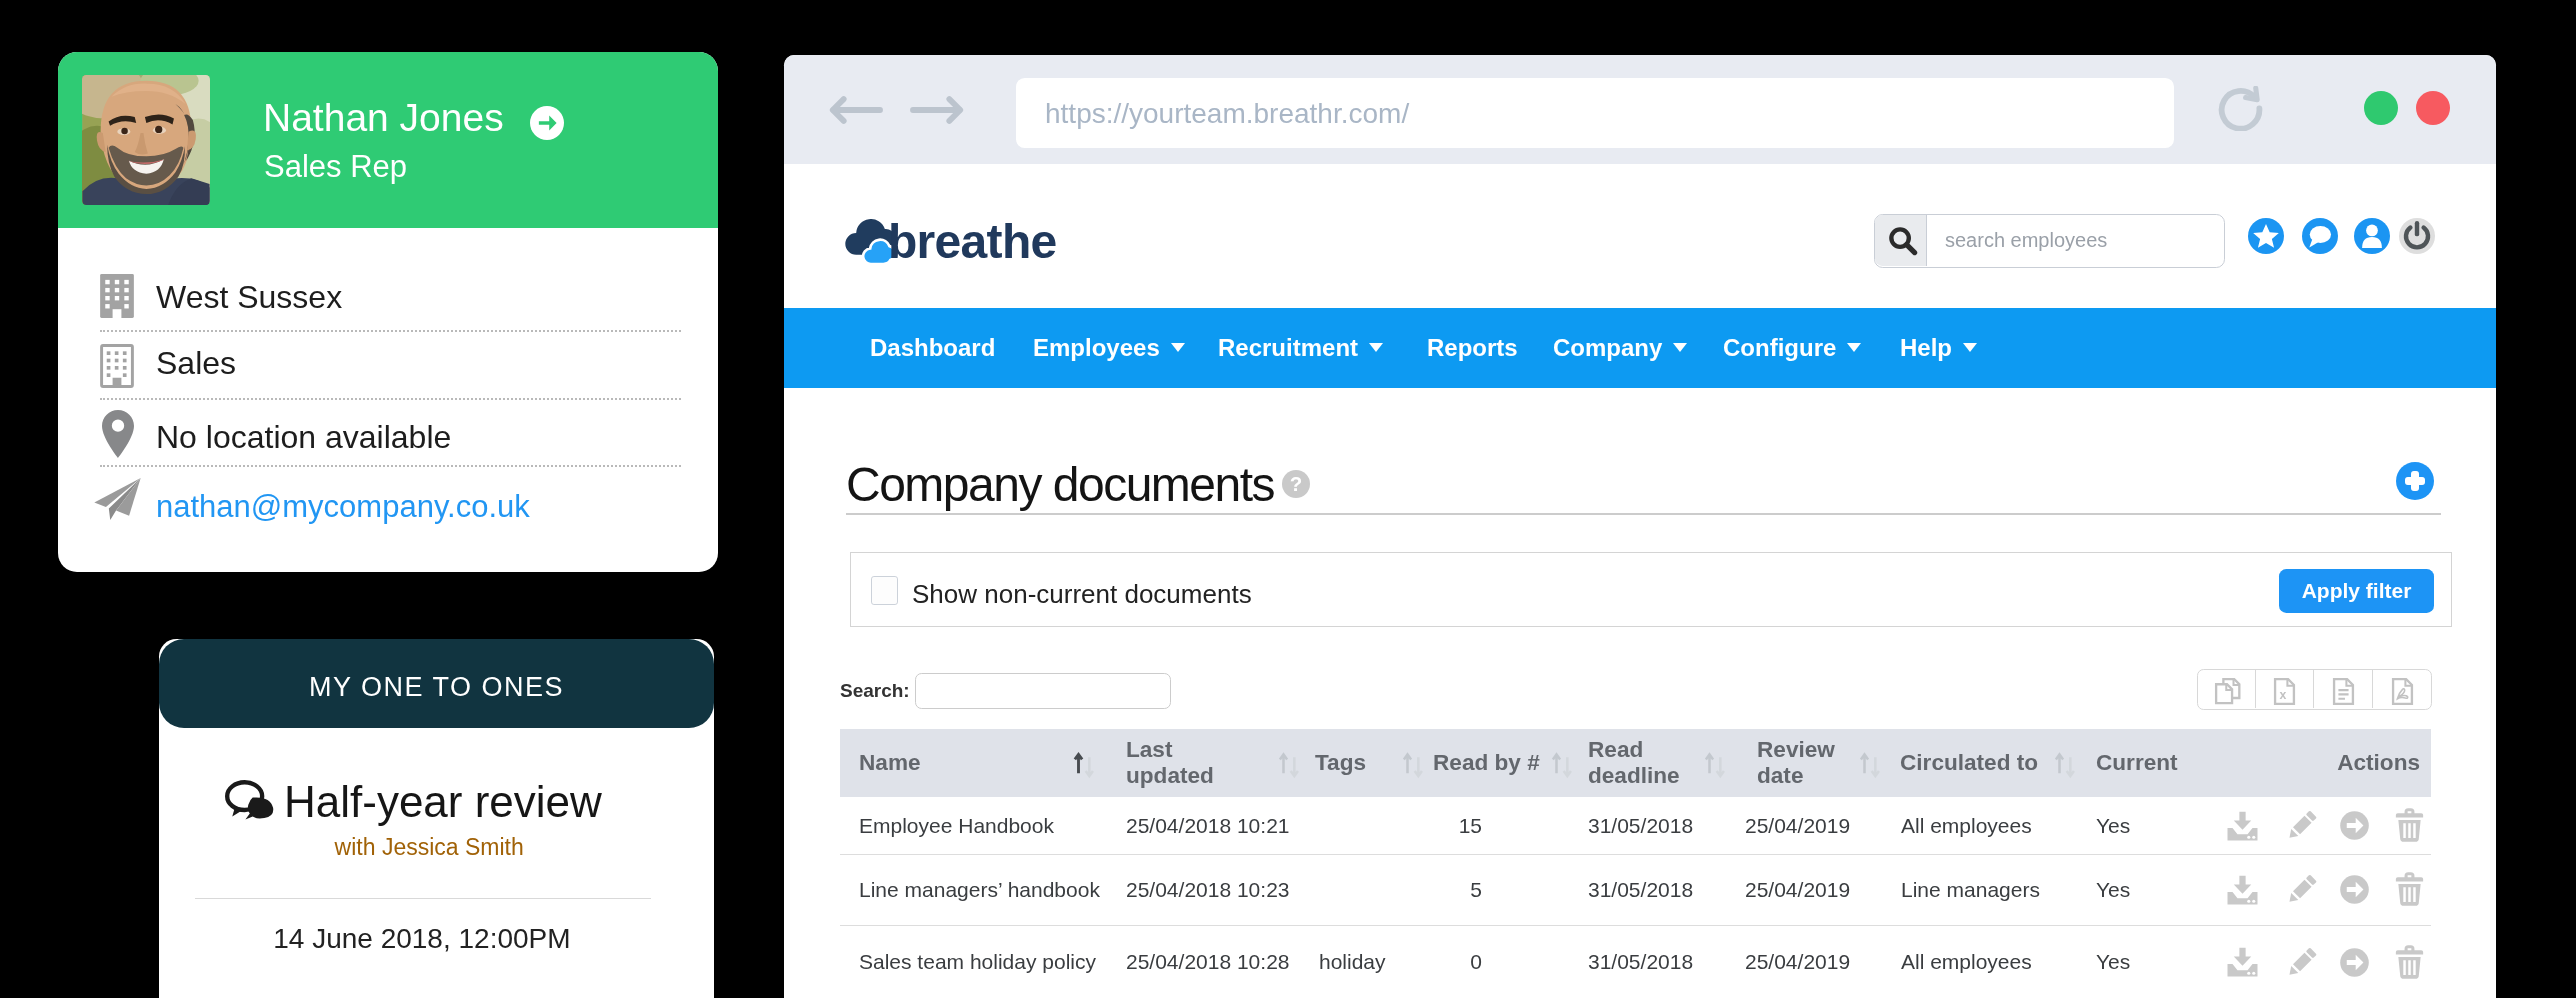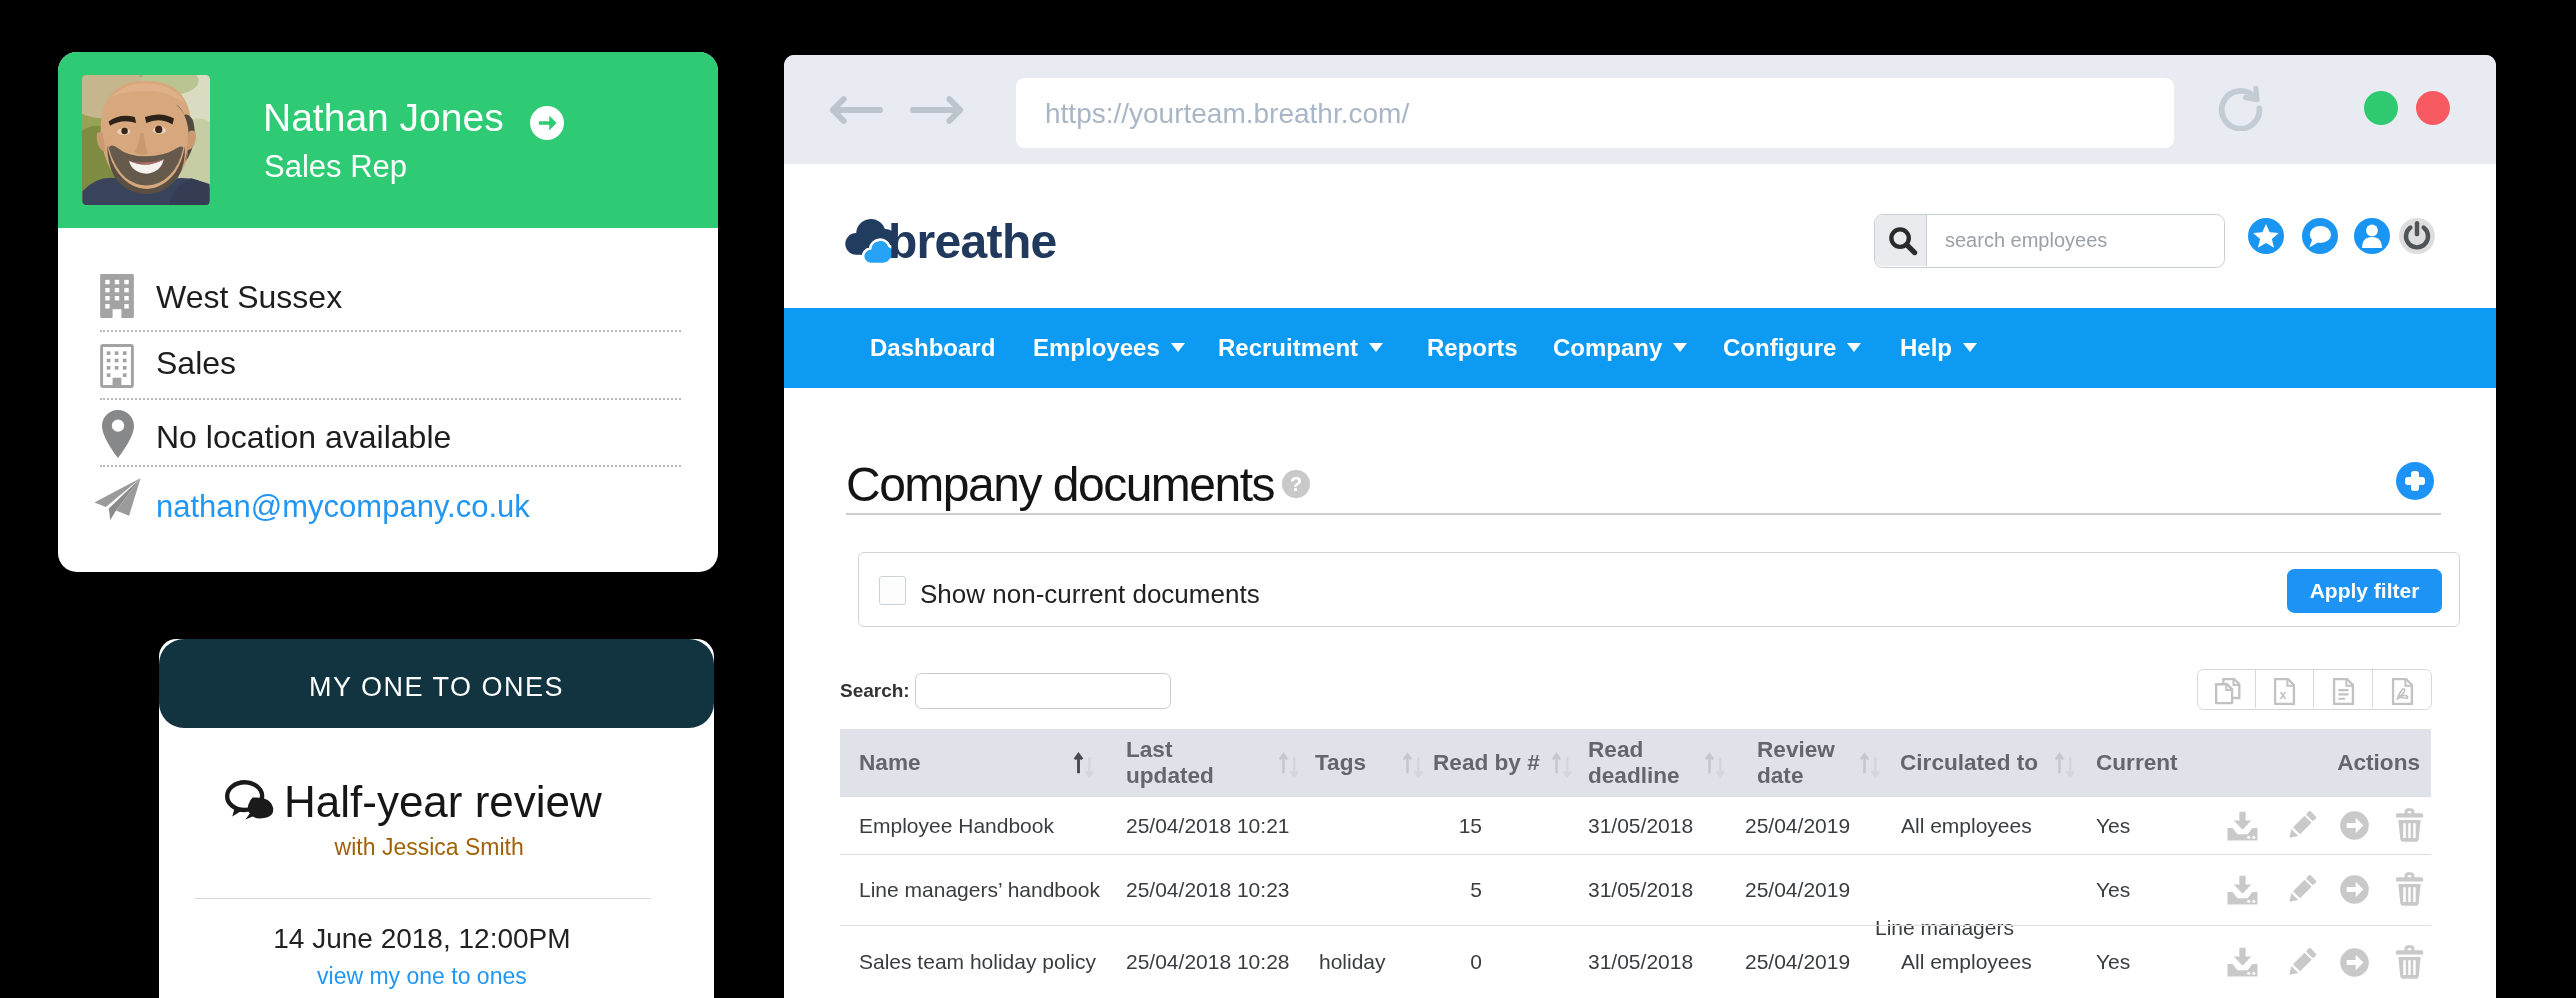--- a/index.html
+++ b/index.html
@@ -52,21 +52,21 @@
 .caret { display:inline-block; width:0; height:0; border-left:7.3px solid transparent; border-right:7.3px solid transparent; border-top:9.5px solid #fff; margin-left:11px; vertical-align:middle; margin-top:-4.4px;}
 
 .content { position:absolute; left:0; top:333px; width:1712px; height:611px; background:#fff; }
 .h1 { position:absolute; left:62px; top:69px; font-size:48px; letter-spacing:-1.5px; color:#141414; }
 .qm { position:absolute; left:498px; top:82px; width:28px; height:28px; border-radius:50%; background:#c9c9c9; color:#fff; font-size:20.4px; font-weight:bold; text-align:center; line-height:28px; }
 .plus { position:absolute; left:1612px; top:74px; width:38px; height:38px; border-radius:50%; background:#1d94f5; }
 .plus:before { content:""; position:absolute; left:8.7px; top:15.3px; width:20.4px; height:7.3px; background:#fff; border-radius:2.9px; }
 .plus:after { content:""; position:absolute; left:15.3px; top:8.7px; width:7.3px; height:20.4px; background:#fff; border-radius:2.9px; }
 .hrule { position:absolute; left:62px; top:125px; width:1595px; border-top:2.2px solid #ccc; }
 
-.fpanel { position:absolute; left:74px; top:164px; width:1602px; height:75px; border:1.5px solid #d4d4d4; border-radius:6px; }
+.fpanel { position:absolute; left:66px; top:164px; width:1602px; height:75px; border:1.5px solid #d4d4d4; border-radius:0; }
 .cbox { position:absolute; left:19.7px; top:23px; width:27px; height:29px; border:1.5px solid #ccd2da; border-radius:2.9px; background:#fdfdfd; }
 .cblabel { position:absolute; left:61px; top:25.5px; font-size:26px; color:#222; }
 .afbtn { position:absolute; right:17px; top:16px; width:155px; height:44px; background:#1d94f5; border-radius:7.3px; color:#fff; font-size:21px; font-weight:bold; text-align:center; line-height:44px; }
 
 .slabel { position:absolute; left:56px; top:292px; font-size:19px; font-weight:bold; color:#333; }
 .sinput { position:absolute; left:131px; top:285px; width:256px; height:36px; border:1.5px solid #ccc; border-radius:6.6px; }
 .expgroup { position:absolute; left:1413px; top:281px; width:235px; height:41px; border:1.5px solid #d8d8d8; border-radius:6.6px; }
 .expgroup .e { position:absolute; top:0; width:58px; height:38px; border-right:1.5px solid #d8d8d8; }
 .expgroup svg { margin:6.6px auto 0 auto; }
 
@@ -206,21 +206,20 @@
       <svg width="51" height="41" viewBox="0 0 70 56">
     <ellipse cx="27" cy="22" rx="24" ry="19" fill="none" stroke="#1a1a1a" stroke-width="6"></ellipse>
     <path d="M14 36 L10 50 L26 40 Z" fill="#1a1a1a"></path>
     <path d="M38 24 Q62 22 66 38 Q68 50 54 52 Q44 54 38 50 L28 54 L34 46 Q30 42 32 34 Q34 27 38 24 Z" fill="#1a1a1a"></path>
   </svg>
     </div>
   <div class="hyr">Half-year review</div>
   <div class="wjs">with Jessica Smith</div>
   <div class="odiv"></div>
   <div class="odate">14 June 2018, 12:00PM</div>
-  <div class="olink">view my one to ones</div>
 </div>
 
 <div class="browser">
   <div class="chrome">
     <div class="navarr" style="left:45px; top:39px;">
         <svg width="57" height="32" viewBox="0 0 78 44">
       <path d="M6 22 L70 22" stroke="#bcc4ce" stroke-width="8" stroke-linecap="round" fill="none"></path>
       <path d="M20 7 L5 22 L20 37" stroke="#bcc4ce" stroke-width="8" stroke-linecap="round" stroke-linejoin="round" fill="none"></path>
     </svg>
       </div>
@@ -431,21 +430,21 @@
             <use href="#ictrash"></use>
           </svg>
       </div>
       <div class="rsep" style="top:125px;"></div>
       <div class="trow" style="top:125px; height:71px; line-height:71px;">
         <div class="td" style="left:19px;">Line managers’ handbook</div>
         <div class="td" style="left:286px;">25/04/2018 10:23</div>
         <div class="td" style="left:598px; width:44px; text-align:right;">5</div>
         <div class="td" style="left:748px;">31/05/2018</div>
         <div class="td" style="left:905px;">25/04/2019</div>
-        <div class="td" style="left:1035px;margin-top:38px;">Line managers</div>
+        <div class="td" style="left:1061px;">Line managers</div>
         <div class="td" style="left:1256px;">Yes</div>
         <svg class="aic" style="left:1385px; top:19px;" width="35" height="34" viewBox="0 0 56 54">
             <use href="#icdl"></use>
           </svg>
         <svg class="aic" style="left:1445px; top:18px;" width="35" height="34" viewBox="0 0 56 54">
             <use href="#icpen"></use>
           </svg>
         <svg class="aic" style="left:1499px; top:20.4px;" width="31" height="31" viewBox="0 0 52 52">
             <use href="#icarr"></use>
           </svg>

